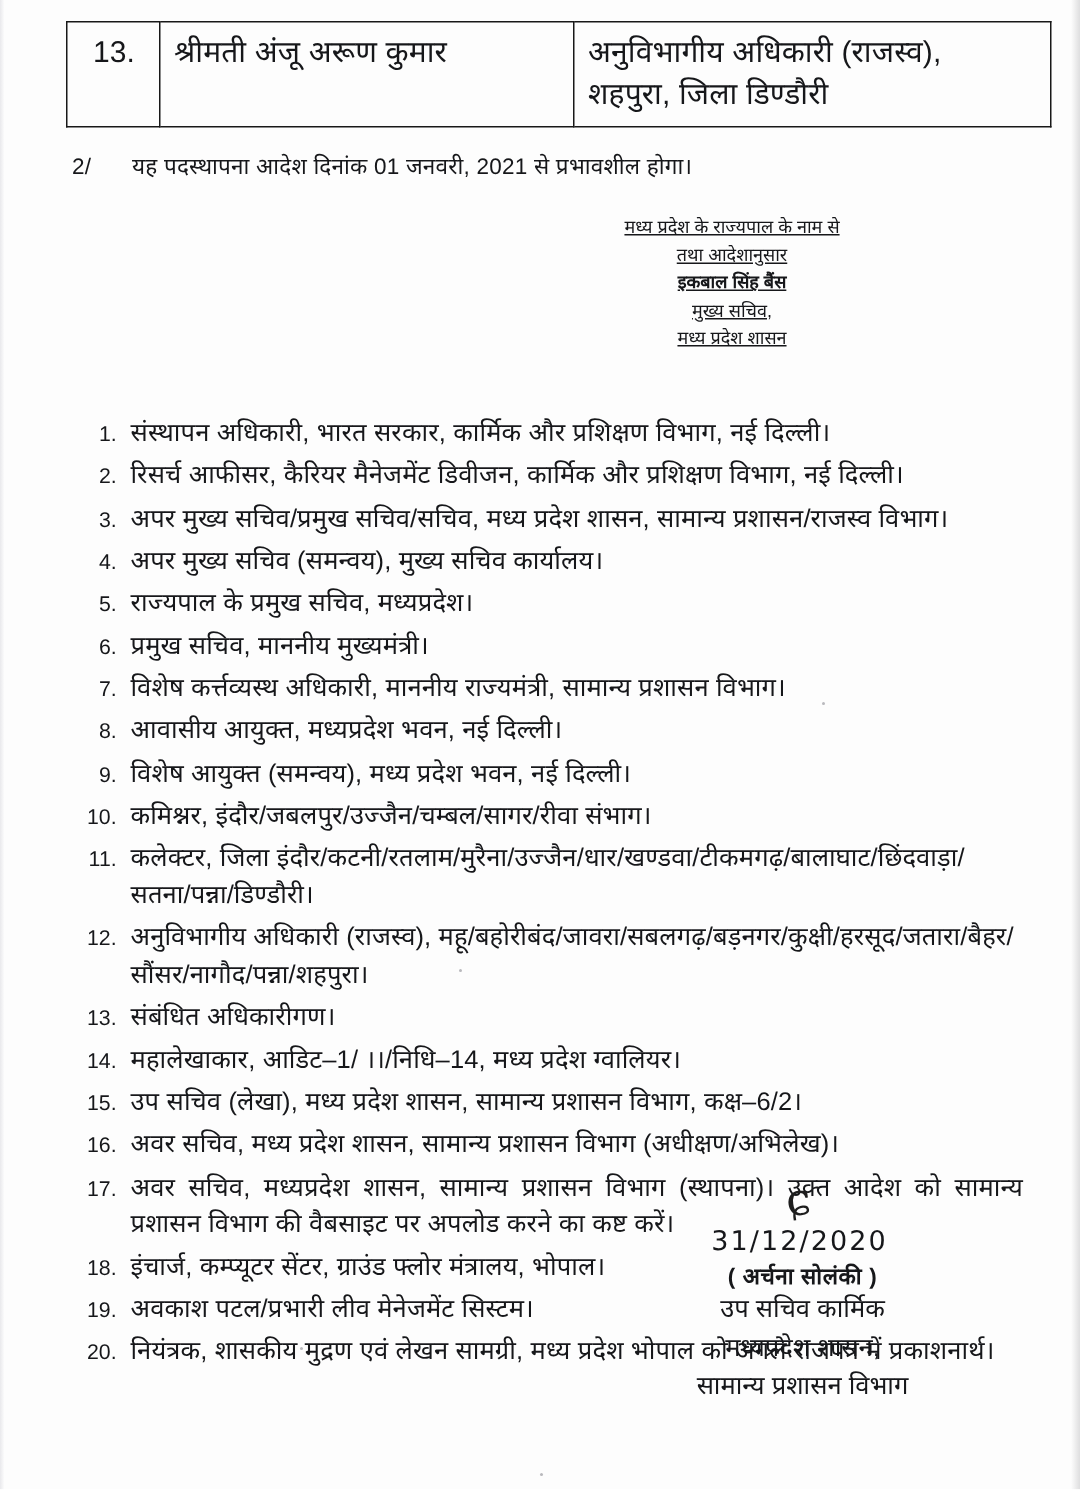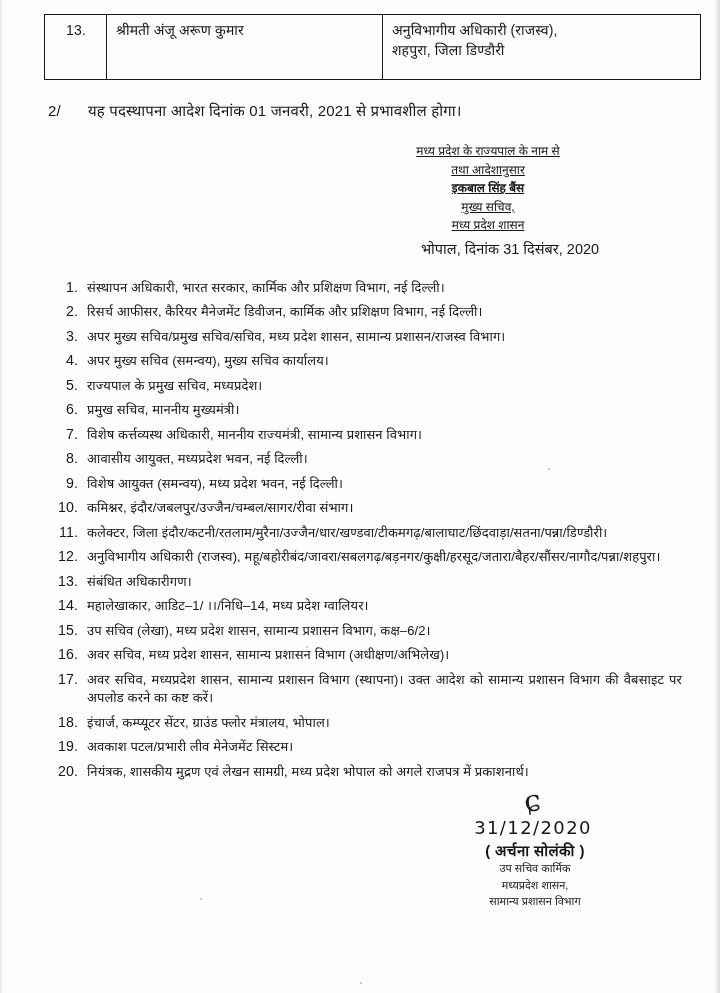--- a/index.html
+++ b/index.html
@@ -49,21 +49,21 @@
   }
   table.row-table {
     border-collapse: collapse;
     width: 602px;
     table-layout: fixed;
   }
   table.row-table td {
     border: 1.6px solid #181818;
     vertical-align: top;
     padding: 6px 8px 6px 9px;
-    font-size: 14px;
+    font-size: 20px;
     line-height: 1.42;
     letter-spacing: .1px;
     margin-top: 14px;
   }
   td.col-sn { width: 44px; text-align: center; padding-left: 2px; padding-right: 2px; }
   td.col-name { width: 258px; }
   td.col-post { width: 300px; }
   .cellbody { min-height: 52px; }
   .post-line { display: block; }
 
@@ -116,21 +116,21 @@
   }
 
   
   ol.copy-list {
     position: absolute;
     left: 48px;
     top: 277px;
     width: 600px;
     margin: 0;
     padding: 0 0 0 34px;
-    font-size: 13px;
+    font-size: 17px;
     line-height: 1.46;
     list-style: decimal;
   }
   ol.copy-list > li {
     margin: 0 0 3.5px 0;
     padding-left: 5px;
     letter-spacing: .1px;
   }
   ol.copy-list > li.justify {
     text-align: justify;
@@ -164,21 +164,21 @@
     margin-top: 1px;
     margin-left: -4px;
   }
   .sign-name {
     font-size: 15px;
     font-weight: bold;
     margin-top: 2px;
     letter-spacing: .4px;
   }
   .sign-desig {
-    font-size: 11px;
+    font-size: 17px;
     line-height: 1.5;
   }
 
   
   .speck {
     position: absolute;
     background: #b9b9bd;
     border-radius: 50%;
   }
 </style>
@@ -221,21 +221,20 @@
 
     <div class="order-by">
       <div>मध्य प्रदेश के राज्यपाल के नाम से</div>
       <div>तथा आदेशानुसार</div>
       <div class="bold">इकबाल सिंह बैंस</div>
       <div>मुख्य सचिव,</div>
       <div>मध्य प्रदेश शासन</div>
     </div>
 
 
-    <div class="place-date">भोपाल, दिनांक  31 दिसंबर, 2020</div>
 
     <ol class="copy-list">
       <li>संस्थापन अधिकारी, भारत सरकार, कार्मिक और प्रशिक्षण विभाग, नई दिल्ली।</li>
       <li>रिसर्च आफीसर, कैरियर मैनेजमेंट डिवीजन, कार्मिक और प्रशिक्षण विभाग, नई दिल्ली।</li>
       <li class="justify">अपर मुख्य सचिव/प्रमुख सचिव/सचिव, मध्य प्रदेश शासन, सामान्य प्रशासन/राजस्व विभाग।</li>
       <li>अपर मुख्य सचिव (समन्वय), मुख्य सचिव कार्यालय।</li>
       <li>राज्यपाल के प्रमुख सचिव, मध्यप्रदेश।</li>
       <li>प्रमुख सचिव, माननीय मुख्यमंत्री।</li>
       <li>विशेष कर्त्तव्यस्थ अधिकारी, माननीय राज्यमंत्री, सामान्य प्रशासन विभाग।</li>
       <li>आवासीय आयुक्त, मध्यप्रदेश भवन, नई दिल्ली।</li>

